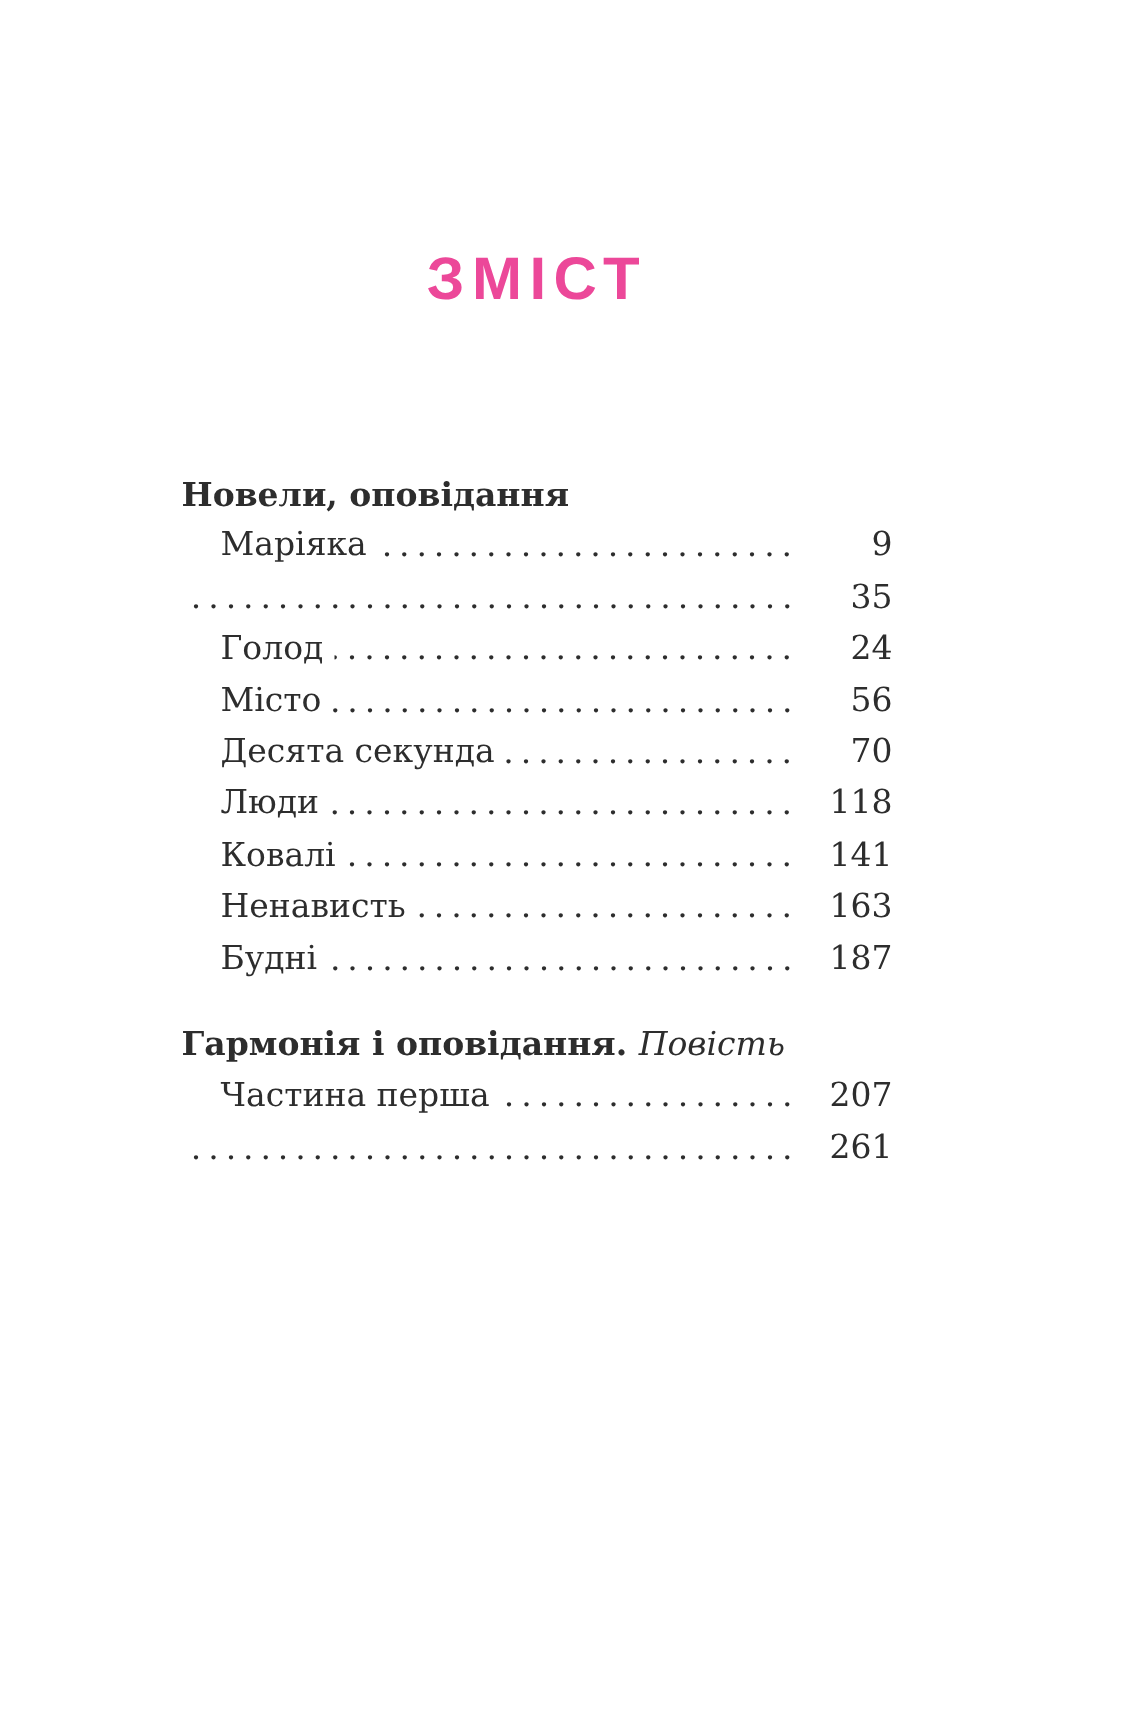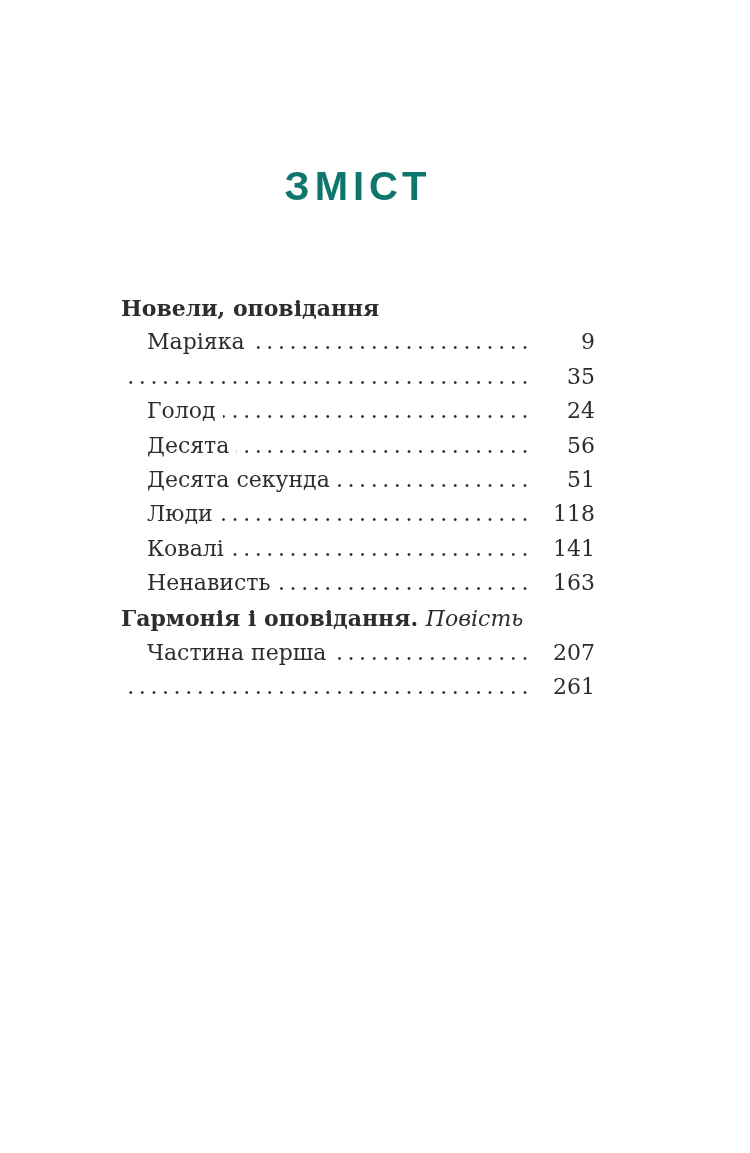--- a/index.html
+++ b/index.html
@@ -21,35 +21,36 @@
     left: 121px;
     top: 166px;
     width: 474px;
     text-align: center;
   }
   .page-title {
     font-family: "Liberation Sans", sans-serif;
     font-size: 40px;
     font-weight: 700;
     letter-spacing: 5px;
-    color: #0f766e;
+    color: #ec4899;
     line-height: 1;
     display: inline-block;
   }
   .toc {
     position: absolute;
     left: 121px;
     top: 291px;
     width: 474px;
     font-size: 22px;
     line-height: 34.4px;
   }
   .section-heading {
     font-weight: 700;
     white-space: nowrap;
+    margin-top: 22px;
   }
   .section-heading .ital {
     font-weight: 400;
     font-style: italic;
   }
   .toc-row {
     display: flex;
     align-items: flex-end;
   }
   .toc-row .entry-title {
@@ -97,44 +98,49 @@
       <div class="toc-row">
         <span class="leader"></span>
         <span class="entry-page-number">35</span>
       </div>
       <div class="toc-row">
         <span class="entry-title"><span>Голод</span></span>
         <span class="leader"></span>
         <span class="entry-page-number">24</span>
       </div>
       <div class="toc-row">
-        <span class="entry-title"><span>Десята</span></span>
+        <span class="entry-title"><span>Місто</span></span>
         <span class="leader"></span>
         <span class="entry-page-number">56</span>
       </div>
       <div class="toc-row">
         <span class="entry-title"><span>Десята секунда</span></span>
         <span class="leader"></span>
-        <span class="entry-page-number">51</span>
+        <span class="entry-page-number">70</span>
       </div>
       <div class="toc-row">
         <span class="entry-title"><span>Люди</span></span>
         <span class="leader"></span>
         <span class="entry-page-number">118</span>
       </div>
       <div class="toc-row">
         <span class="entry-title"><span>Ковалі</span></span>
         <span class="leader"></span>
         <span class="entry-page-number">141</span>
       </div>
       <div class="toc-row">
         <span class="entry-title"><span>Ненависть</span></span>
         <span class="leader"></span>
         <span class="entry-page-number">163</span>
       </div>
+      <div class="toc-row">
+        <span class="entry-title"><span>Будні</span></span>
+        <span class="leader"></span>
+        <span class="entry-page-number">187</span>
+      </div>
       <div class="section-heading"><span>Гармонія і оповідання. </span><span class="ital">Повість</span></div>
       <div class="toc-row">
         <span class="entry-title"><span>Частина перша</span></span>
         <span class="leader"></span>
         <span class="entry-page-number">207</span>
       </div>
       <div class="toc-row">
         <span class="leader"></span>
         <span class="entry-page-number">261</span>
       </div>

